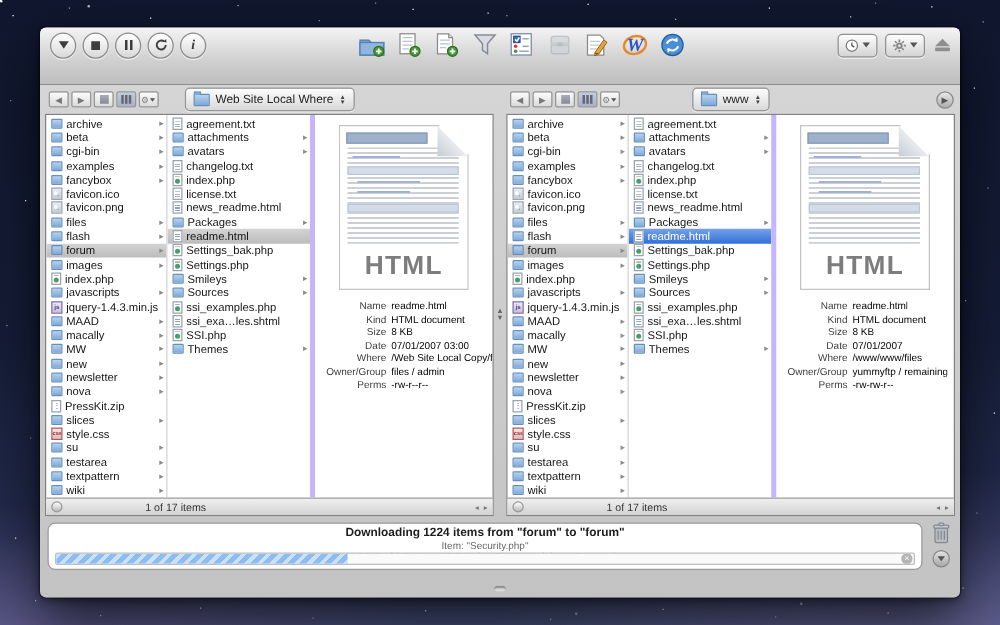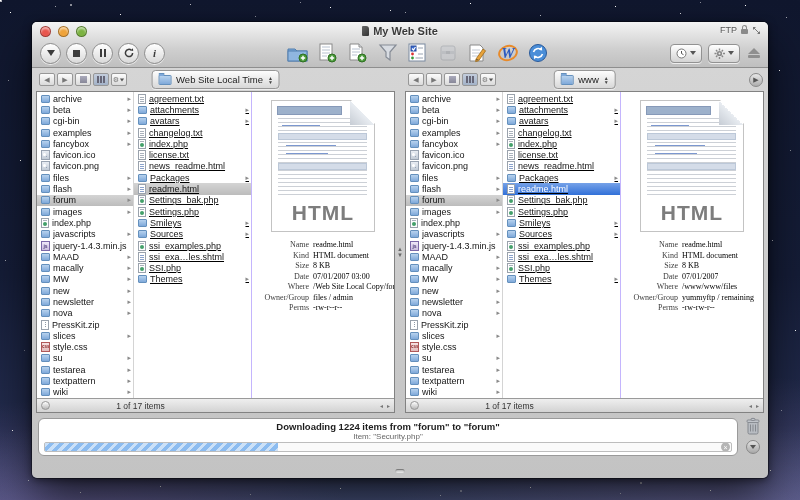--- a/index.html
+++ b/index.html
@@ -99,21 +99,21 @@
     justify-content:center;font-size:7px;color:#555;}
 
   
   .browsers{display:flex;padding:0 4px;height:322px;}
   .panel{flex:1;display:flex;flex-direction:column;border:1px solid #828282;background:#fff;min-width:0;}
   .splitter{width:10px;display:flex;flex-direction:column;align-items:center;justify-content:center;
     font-size:6px;color:#666;line-height:6px;}
   .cols{flex:1;display:flex;overflow:hidden;}
   .col{overflow:hidden;padding-top:1px;box-sizing:border-box;}
   .col.c1{width:97px;border-right:1px solid #d4d4d4;}
-  .col.c2{width:118px;border-right:1px solid #c4b5fd;text-decoration:underline;}
+  .col.c2{width:118px;border-right:4px solid #c4b5fd;}
   .col.c3{flex:1;min-width:0;}
   .row{display:flex;align-items:center;height:11.3px;font-size:9px;color:#151515;padding-right:2px;}
   .fn{flex:1;white-space:nowrap;overflow:hidden;}
   .disc{color:#8a8a8a;font-size:7px;margin-left:2px;flex:none;}
   .sel-gray{background:linear-gradient(#d4d4d4,#bcbcbc);}
   .sel-blue{background:linear-gradient(#76a2e8,#3170d8);color:#fff;}
 
   .fi{flex:none;width:9px;height:10px;margin:0 3px 0 4px;position:relative;box-sizing:border-box;
     text-align:center;overflow:hidden;}
   .fi.folder{height:8px;background:linear-gradient(#b7d2ee,#7fa9da);border:1px solid #6490bd;border-radius:1px;}
@@ -147,21 +147,21 @@
     background:linear-gradient(225deg,transparent 0 50%,#e8ecf1 50%,#c6ccd4 100%);}
   .dochead{position:absolute;top:5px;left:5px;width:62%;height:7px;background:#9db1cb;border:1px solid #8699b8;}
   .doclines{position:absolute;top:17px;left:6px;right:7px;bottom:36px;
     background:repeating-linear-gradient(to bottom,#ccd0d6 0 1px,transparent 1px 4px);}
   .secbar{position:absolute;left:6px;right:7px;height:5px;background:#d4dce8;border:1px solid #bcc8d8;}
   .blueline{position:absolute;height:1px;background:#7b97cf;}
   .doctext{position:absolute;bottom:6px;left:0;right:0;text-align:center;
     font:bold 21px "Liberation Sans",sans-serif;color:#7d7d7d;letter-spacing:1px;
     text-shadow:0 0 2px #fff;}
   .info{margin-top:8px;font-size:8px;line-height:10.5px;color:#000;width:100%;}
-  .irow{display:flex;font-family:Liberation Serif, serif;}
+  .irow{display:flex;}
   .ilab{width:57px;text-align:right;margin-right:4px;color:#3d3d3d;flex:none;}
   .ival{white-space:nowrap;overflow:hidden;}
 
   
   .status{height:13px;border-top:1px solid #9a9a9a;background:linear-gradient(#efefef,#d3d3d3);
     display:flex;align-items:center;font-size:8.5px;color:#333;position:relative;flex:none;justify-content:center;}
   .knob{width:7px;height:7px;border-radius:50%;background:linear-gradient(#fff,#b8b8b8);
     border:1px solid #979797;margin:0 4px;flex:none;}
   .stext{position:absolute;left:0;width:58%;text-align:center;}
   .sarr{margin-left:auto;display:flex;gap:4px;color:#777;font-size:6px;padding-right:4px;}
@@ -190,39 +190,20 @@
 </style>
 </head>
 <body>
 
 <div class="desktop">
   <div class="stars"></div>
 
   <div class="window">
 
     <div class="chrome">
-      <div class="titlebar">
-        <div class="traffic">
-          <span class="tl c"></span>
-          <span class="tl m"></span>
-          <span class="tl z"></span>
-        </div>
-        <div class="title">
-          <span class="docglyph"></span>
-          <span>My Web Site</span>
-        </div>
-        <div class="title-right">
-          <span>FTP</span>
-          <span class="lock"></span>
-          <svg width="9" height="9">
-            <path d="M1 4 1 1 4 1 Z M8 5 8 8 5 8 Z" fill="#777"></path>
-            <line x1="2" y1="2" x2="7" y2="7" stroke="#777" stroke-width="1"></line>
-          </svg>
-        </div>
-      </div>
 
       <div class="toolbar">
         <div class="tb-left">
           <span class="roundbtn">
               <i class="g-down"></i>
             </span>
           <span class="roundbtn">
               <i class="g-stop"></i>
             </span>
           <span class="roundbtn">
@@ -353,21 +334,21 @@
               <span class="mini-cols">
                 <i></i>
                 <i></i>
                 <i></i>
               </span>
             </span>
           <span class="nb">⚙<i class="caret" style="transform:scale(.7)"></i></span>
         </div>
         <span class="dd">
           <span class="minifolder"></span>
-          <span>Web Site Local Time</span>
+          <span>Web Site Local Where</span>
           <span class="stepper">
               <span>▲</span>
               <span>▼</span>
             </span>
         </span>
       </div>
       <div class="pb-gap"></div>
       <div class="pb-half">
         <div class="navbtns">
           <span class="nb">◀</span>

